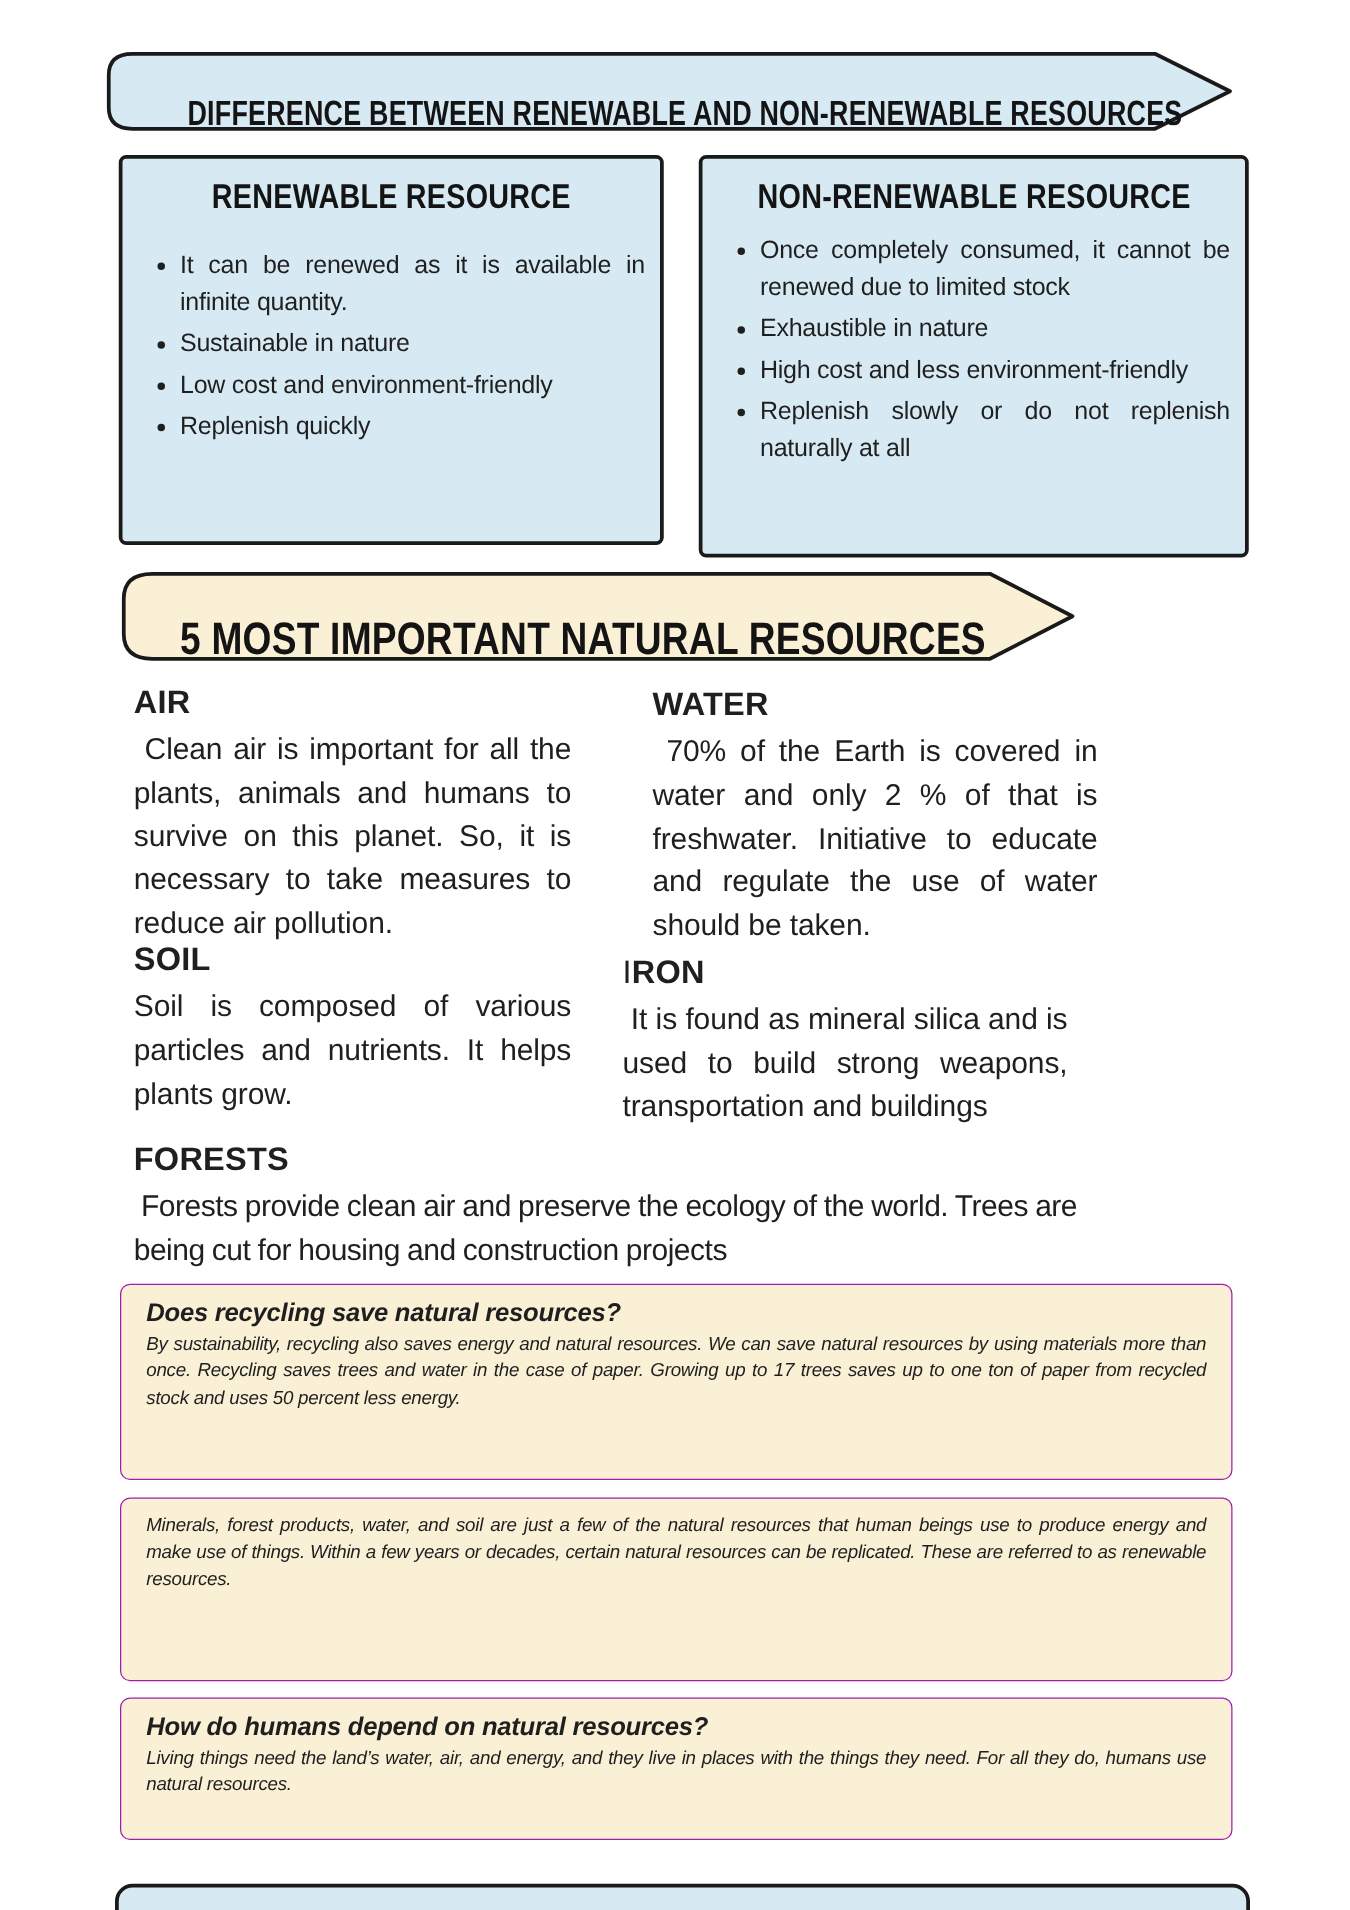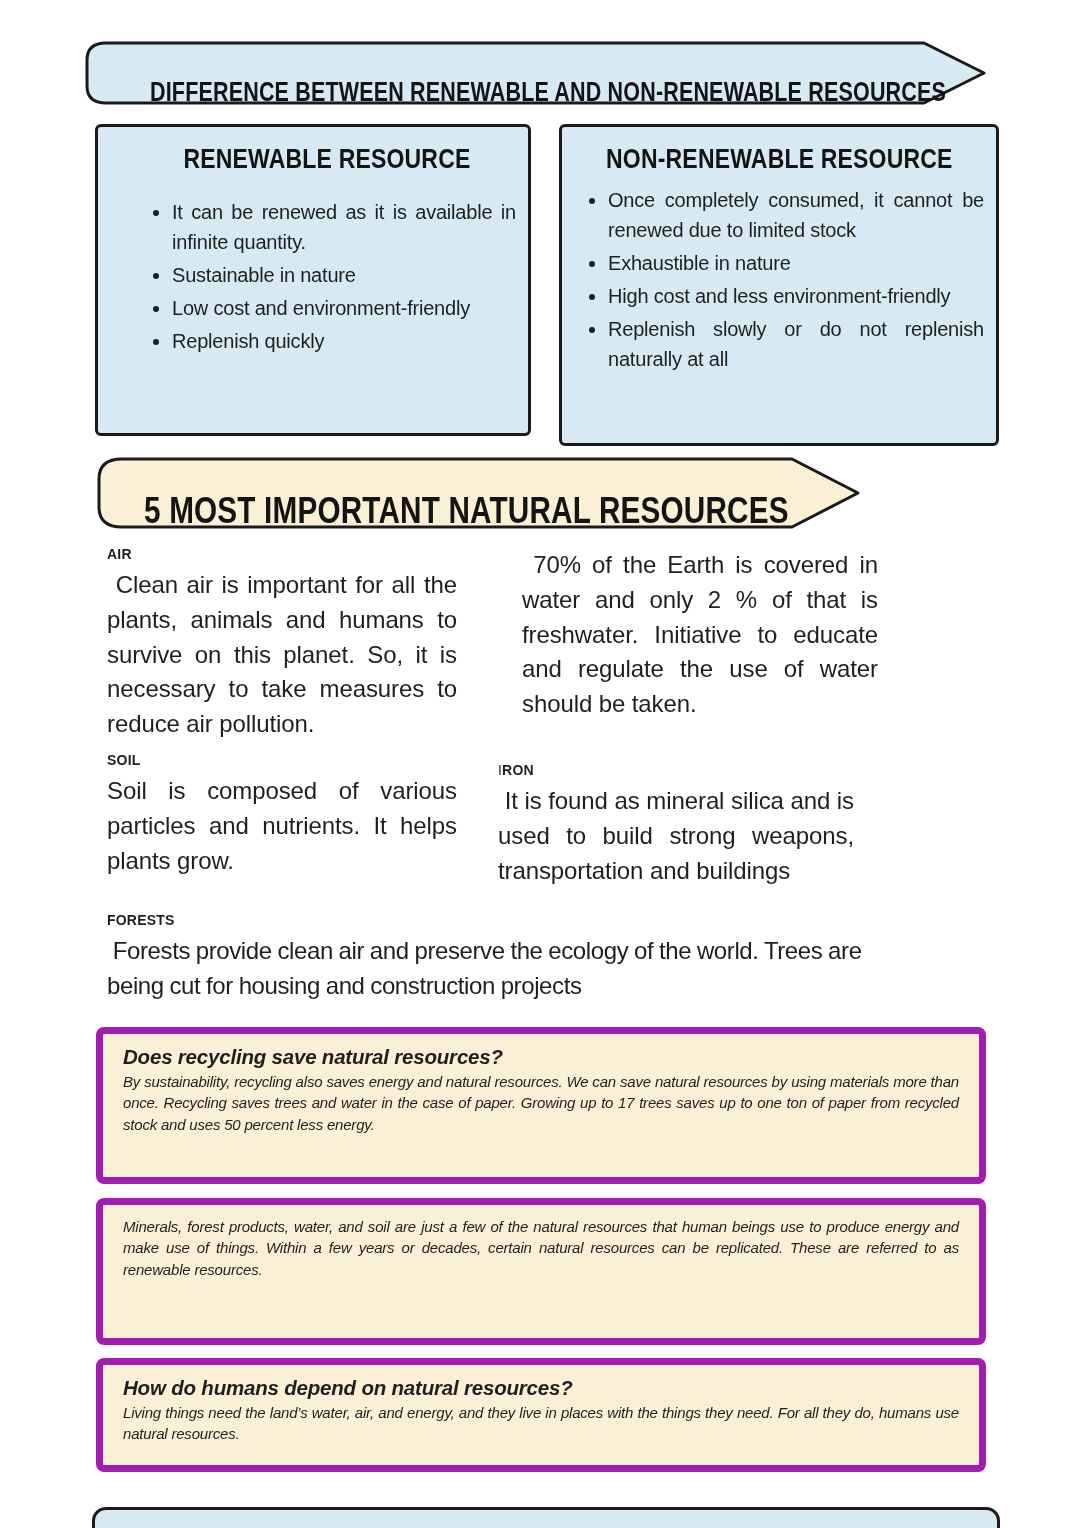--- a/index.html
+++ b/index.html
@@ -29,42 +29,42 @@
     position:absolute;background:#d7eaf3;border:3px solid #1a1a1a;border-radius:6px;
     box-sizing:border-box;
   }
   .cmp-box h2{margin:17px 8px 0;text-align:center;font-size:25px;}
   .cmp-box h2 .display-font{transform-origin:center center;transform:scale(.92,1.1);}
   .cmp-box ul{margin:0;padding:0 12px 0 46px;}
   .cmp-box li{
     font-size:20px;line-height:1.5;text-align:justify;margin-bottom:3px;
     letter-spacing:-.2px;
   }
-  .box-renewable{left:95px;top:124px;width:436px;height:312px;padding-left:28px;}
+  .box-renewable{left:95px;top:124px;width:436px;height:312px;}
   .box-renewable ul{margin-top:24px;}
   .box-nonrenewable{left:559px;top:124px;width:440px;height:322px;}
   .box-nonrenewable ul{margin-top:12px;}
   
   .resource{position:absolute;}
-  .resource h3{margin:0 0 6px;font-size:14px;letter-spacing:.2px;}
+  .resource h3{margin:0 0 6px;font-size:26px;letter-spacing:.2px;}
   .resource p{
     margin:0;font-size:24px;line-height:1.45;text-align:justify;
     white-space:pre-wrap;letter-spacing:-.1px;
   }
   .res-air{left:107px;top:546px;width:350px;}
   .res-water{left:522px;top:548px;width:356px;}
   .res-soil{left:107px;top:752px;width:350px;}
   .res-iron{left:498px;top:762px;width:356px;}
   .res-forests{left:107px;top:912px;width:784px;}
   .res-forests p{text-align:left;letter-spacing:-.4px;word-spacing:-.5px;}
   .iron-prefix{font-weight:400;}
   
   .faq{
     position:absolute;left:96px;width:890px;background:#faf0d6;
-    border:7px solid #a21caf;border-radius:8px;box-sizing:border-box;
+    border:1px solid #a21caf;border-radius:8px;box-sizing:border-box;
     padding:11px 20px;
   }
   .faq .q{margin:0 0 2px;font-size:20.5px;font-weight:bold;font-style:italic;letter-spacing:-.2px;}
   .faq .a{
     margin:0;font-size:15px;font-style:italic;text-align:justify;
     line-height:1.42;letter-spacing:-.2px;
   }
   .faq1{top:1027px;height:157px;}
   .faq2{top:1198px;height:147px;}
   .faq3{top:1358px;height:114px;}
@@ -117,20 +117,21 @@
       <span class="display-font">5 MOST IMPORTANT NATURAL RESOURCES</span>
     </span>
   </div>
 
   <section class="resource res-air">
     <h3>AIR</h3>
     <p> Clean air is important for all the plants, animals and humans to survive on this planet. So, it is necessary to take measures to reduce air pollution.</p>
   </section>
 
   <section class="resource res-water">
+    <h3>WATER</h3>
     <p> 70% of the Earth is covered in water and only 2 % of that is freshwater. Initiative to educate and regulate the use of water should be taken.</p>
   </section>
 
   <section class="resource res-soil">
     <h3>SOIL</h3>
     <p>Soil is composed of various particles and nutrients. It helps plants grow.</p>
   </section>
 
   <section class="resource res-iron">
     <h3><span class="iron-prefix">I</span><span>RON</span></h3>

